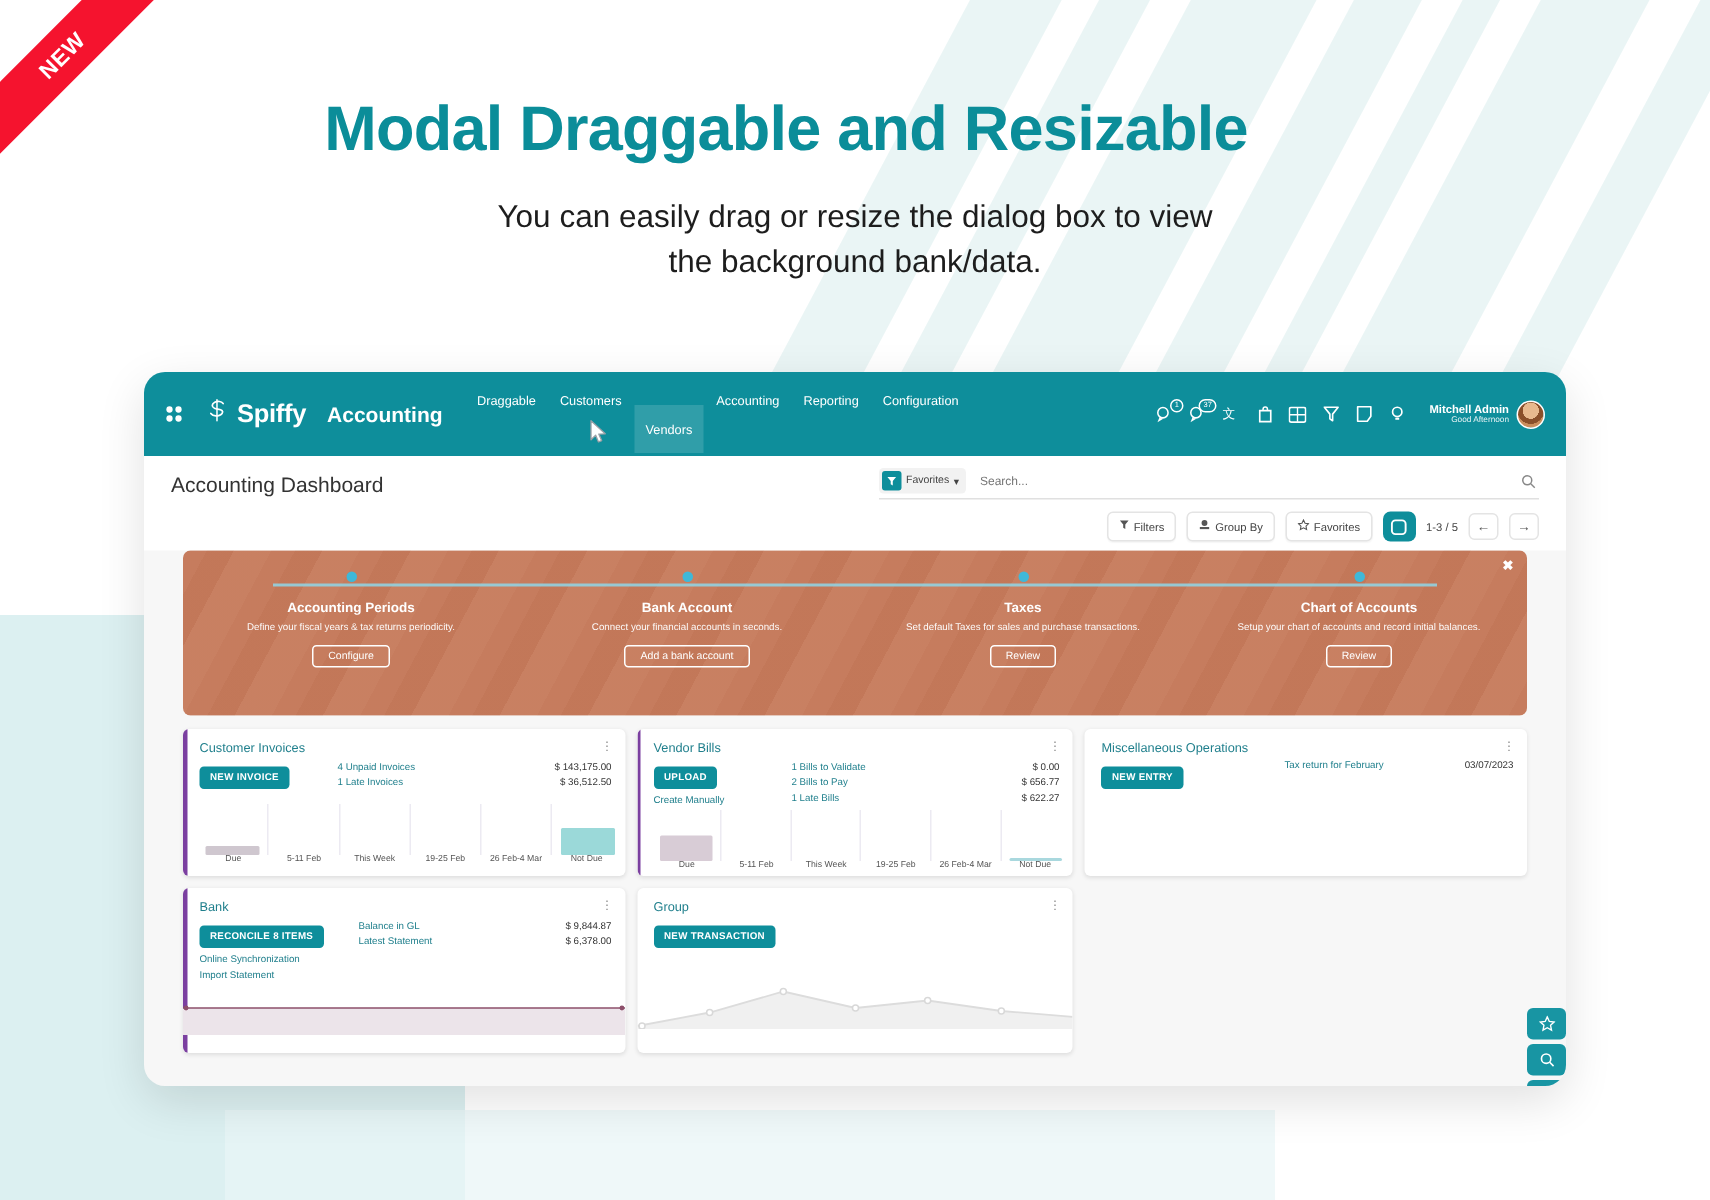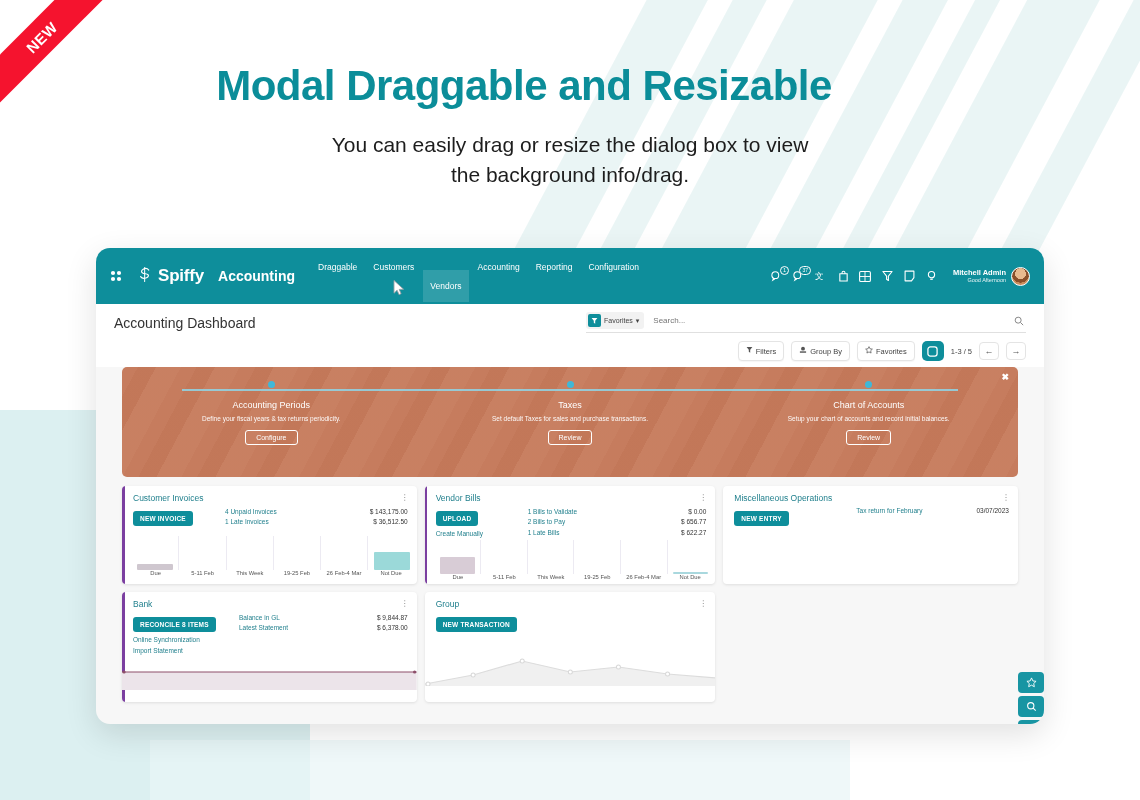--- a/index.html
+++ b/index.html
@@ -167,21 +167,21 @@
   .steps-line {
     position: absolute; top: 22px; left: 60px; right: 60px; height: 2px;
     background: #8fd6e8; opacity: .85;
   }
   .steps { display: flex; position: relative; padding-top: 14px; }
   .step { flex: 1; text-align: center; position: relative; }
   .step-dot {
     width: 7px; height: 7px; border-radius: 50%; background: #3fb8d8;
     margin: 0 auto 12px; position: relative; z-index: 2;
   }
-  .step-title { font-size: 9px; font-weight: normal; color: #fff; margin-bottom: 4px; }
+  .step-title { font-size: 9px; font-weight: bold; color: #fff; margin-bottom: 4px; }
   .step-desc { font-size: 6.5px; color: #fff; line-height: 1.45; opacity: .96; padding: 0 26px; }
   .step-btn {
     display: inline-block; margin-top: 7px; border: 1px solid #fff;
     border-radius: 3px; color: #fff; font-size: 7px; padding: 3px 10px;
     cursor: pointer;
   }
 
   
   .cards { display: flex; gap: 8px; padding: 9px 26px 0; }
   .col { display: flex; flex-direction: column; gap: 8px; }
@@ -262,21 +262,21 @@
 
 <div class="ribbon">
   <div class="ribbon-band">NEW</div>
 </div>
 
 <div class="headline">
   <h1>Modal Draggable and Resizable</h1>
 </div>
 <div class="subhead">
   <div>You can easily drag or resize the dialog box to view</div>
-  <div>the background info/drag.</div>
+  <div>the background bank/data.</div>
 </div>
 
 <div class="app-window">
 
   <div class="topbar">
     <span class="apps-icon">
       <svg width="16" height="12" viewBox="0 0 16 12">
         <g fill="#fff">
           <circle cx="3" cy="3" r="2.1"></circle>
             <circle cx="9" cy="3" r="2.1"></circle>
@@ -429,20 +429,26 @@
     <div class="steps-line"></div>
     <div class="steps">
 
       <div class="step">
         <div class="step-dot"></div>
         <div class="step-title">Accounting Periods</div>
         <div class="step-desc">Define your fiscal years &amp; tax returns periodicity.</div>
         <div class="step-btn">Configure</div>
       </div>
 
+      <div class="step">
+        <div class="step-dot"></div>
+        <div class="step-title">Bank Account</div>
+        <div class="step-desc">Connect your financial accounts in seconds.</div>
+        <div class="step-btn">Add a bank account</div>
+      </div>
 
       <div class="step">
         <div class="step-dot"></div>
         <div class="step-title">Taxes</div>
         <div class="step-desc">Set default Taxes for sales and purchase transactions.</div>
         <div class="step-btn">Review</div>
       </div>
 
       <div class="step">
         <div class="step-dot"></div>

